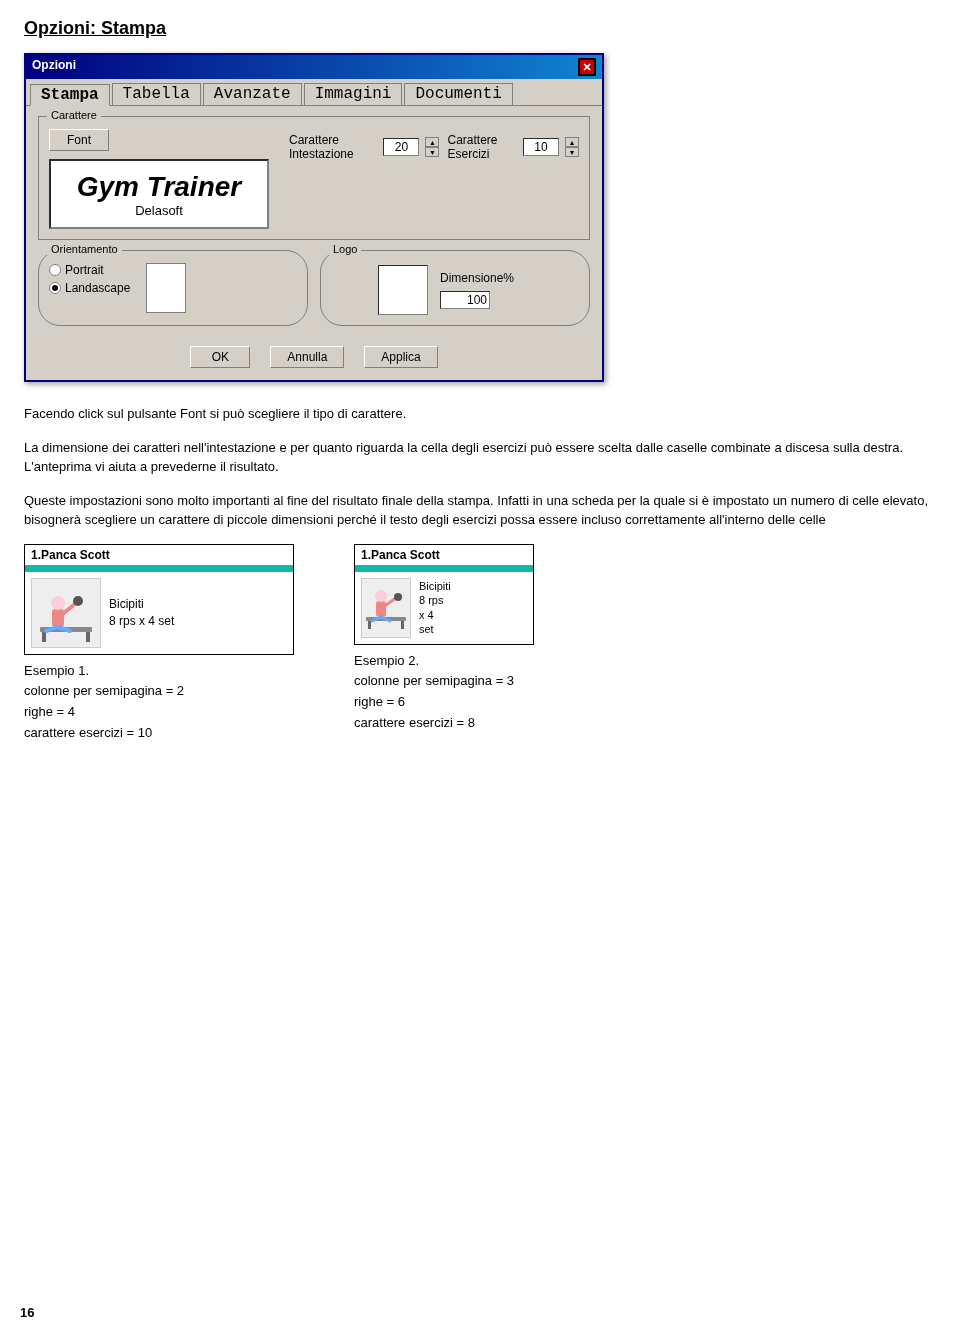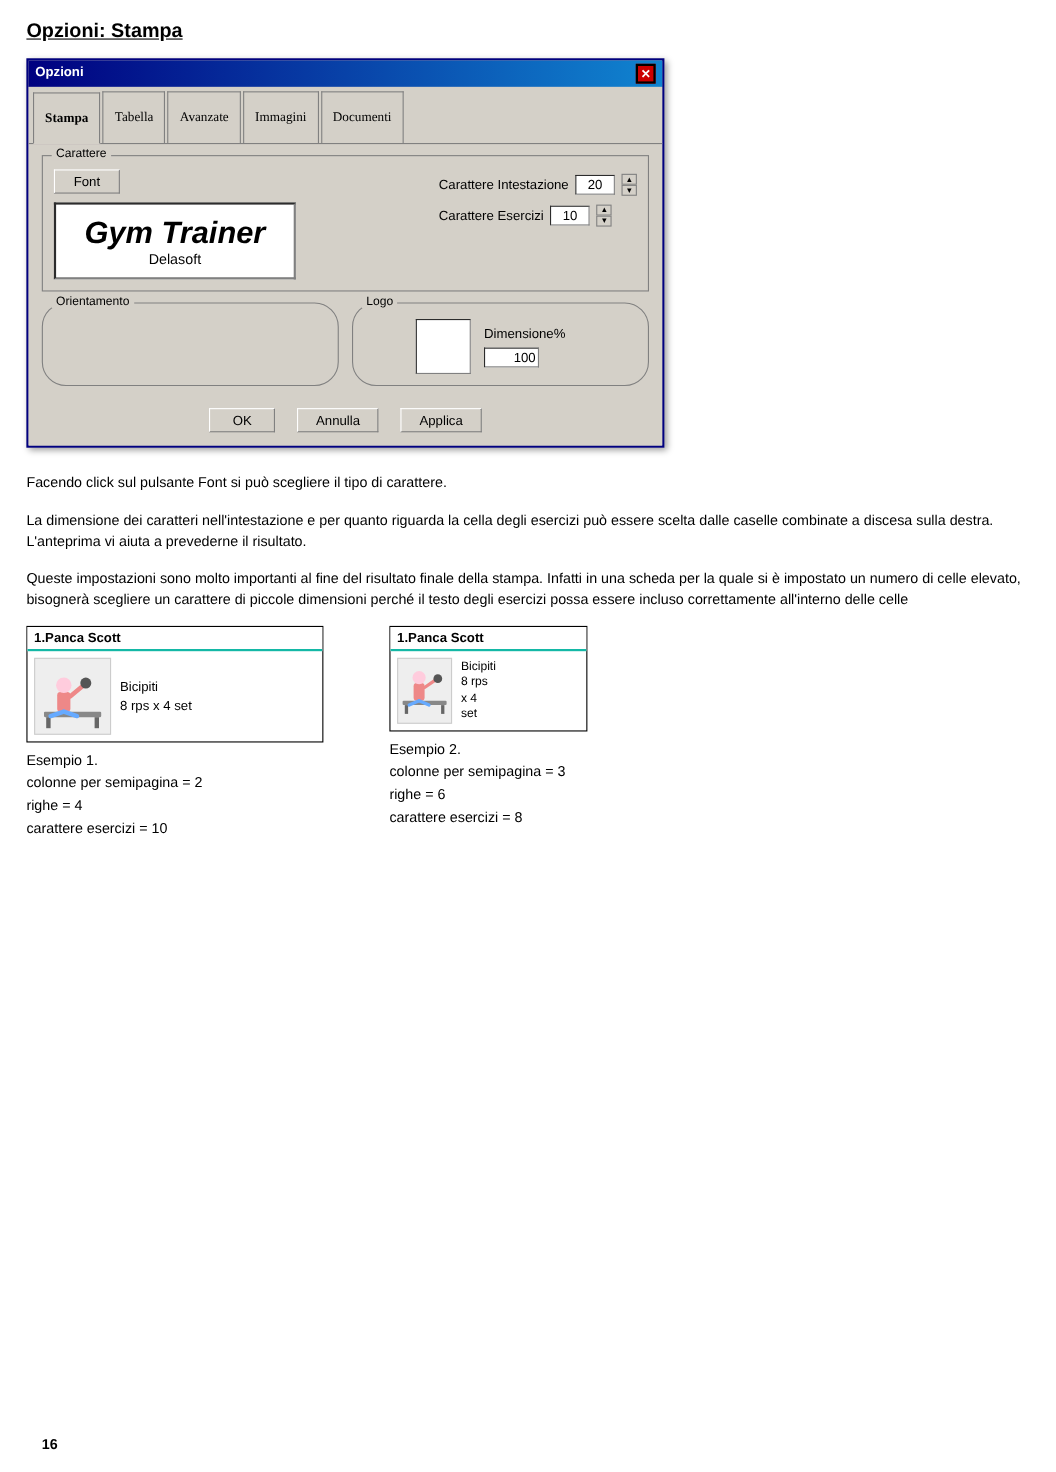--- a/index.html
+++ b/index.html
@@ -48,27 +48,27 @@
       font-weight: bold;
       cursor: pointer;
     }
     .dialog-tabs {
       display: flex;
       padding: 4px 4px 0 4px;
       background: #d4d0c8;
       gap: 2px;
     }
     .dialog-tab {
-      padding: 15px 10px;
+      padding: 1px 10px;
       border: 1px solid #808080;
       border-bottom: none;
       background: #d4d0c8;
-      font-size: 12px;
+      font-size: 16px;
       cursor: pointer;
-      font-family: Liberation Serif, serif;
+      font-family: Liberation Mono, monospace;
     }
     .dialog-tab.active {
       background: #d4d0c8;
       border-bottom: 1px solid #d4d0c8;
       position: relative;
       top: 1px;
       z-index: 2;
       font-weight: bold;
     }
     .dialog-body {
@@ -135,21 +135,21 @@
     .font-preview-name {
       font-size: 28px;
       font-weight: bold;
       font-style: italic;
     }
     .font-preview-sub {
       font-size: 13px;
     }
     .caract-right {
       display: flex;
-      flex-direction: column;
+      flex-direction: row;
       gap: 8px;
       padding-top: 4px;
     }
     .caract-row {
       display: flex;
       align-items: center;
       gap: 6px;
       font-size: 12px;
     }
     .spin-box {
@@ -268,21 +268,21 @@
       width: 270px;
     }
     .example-table-2 {
       width: 180px;
     }
     .ex-header {
       background: #fff;
       padding: 3px 6px;
       font-weight: bold;
       font-size: 12px;
-      border-bottom: 2px solid #14b8a6;
+      border-bottom: 7px solid #14b8a6;
     }
     .ex-cell {
       display: flex;
       align-items: center;
       gap: 8px;
       padding: 6px;
     }
     .ex-figure {
       width: 70px;
       height: 70px;
@@ -313,21 +313,21 @@
       font-size: 11px;
       line-height: 1.3;
     }
     .example-caption {
       font-size: 13px;
       line-height: 1.6;
     }
     .page-number {
       position: absolute;
       bottom: 18px;
-      left: 38px;
+      left: 20px;
       font-size: 13px;
       font-weight: bold;
     }
     .orient-preview {
       width: 40px; height: 50px;
       border: 1px solid #808080;
       background: #fff;
       margin-left: 6px;
     }
   </style>
@@ -385,20 +385,33 @@
             </div>
           </div>
         </div>
       </div>
     </div>
 
     <div class="orient-logo-row">
 
       <div class="group-box orient-group">
         <span class="group-box-title">Orientamento</span>
+        <div class="group-box-content" style="display:flex;align-items:flex-start;gap:10px;">
+          <div>
+            <div class="radio-row">
+              <div class="radio-btn"></div>
+              <span>Portrait</span>
+            </div>
+            <div class="radio-row">
+              <div class="radio-btn checked"></div>
+              <span>Landascape</span>
+            </div>
+          </div>
+          <div class="orient-preview"></div>
+        </div>
       </div>
 
       <div class="group-box logo-group">
         <span class="group-box-title">Logo</span>
         <div class="group-box-content">
           <div class="logo-content">
             <div class="logo-preview"></div>
             <div class="dim-row">
               <span>Dimensione%</span>
               <div class="dim-input-row">

